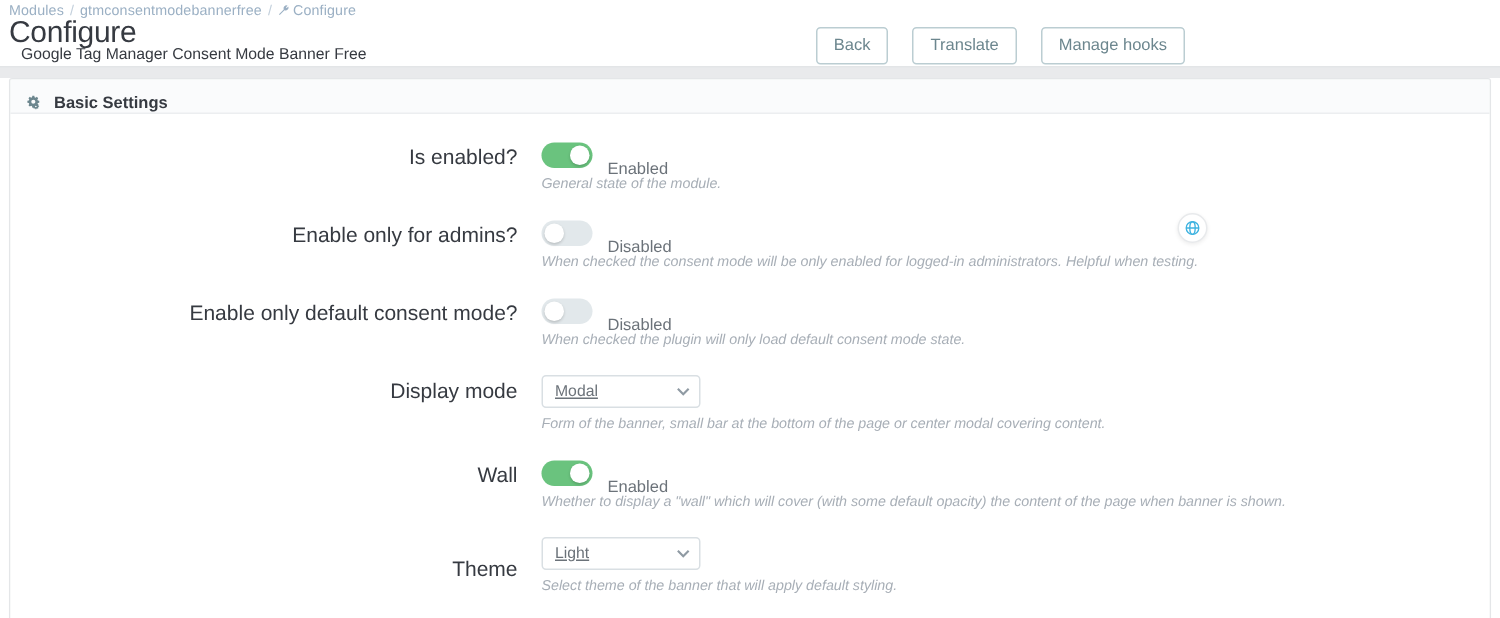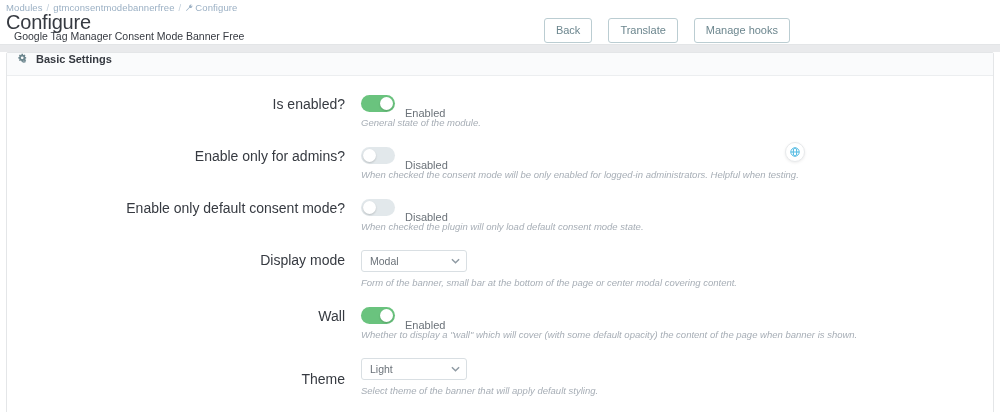--- a/index.html
+++ b/index.html
@@ -108,21 +108,21 @@
     background: #ffffff;
     border: 1px solid #e4e6e8;
     border-radius: 2px;
     box-shadow: 0 1px 1px rgba(0,0,0,.03);
   }
   .panel-heading {
     height: 23px;
     background: #fafbfc;
     border-bottom: 1px solid #eceef0;
     display: flex;
-    align-items: flex-start;
+    align-items: flex-end;
     padding: 0 10px;
     font-size: 11px;
     font-weight: bold;
     color: #363a41;
   }
   .cogs-icon {
     margin-right: 7px;
     color: #6c868e;
     display: inline-flex;
     align-items: center;
@@ -207,20 +207,21 @@
     color: #6b7279;
     background: #ffffff;
     border: 1px solid #d9dfe3;
     border-radius: 3px;
     padding: 0 18px 0 8px;
     appearance: none;
     -webkit-appearance: none;
     -moz-appearance: none;
     cursor: pointer;
     line-height: 20px;
+    text-decoration: underline;
   }
   .select-caret {
     position: absolute;
     right: 7px;
     top: 8px;
     pointer-events: none;
     color: #8f9aa3;
     line-height: 0;
   }
 

